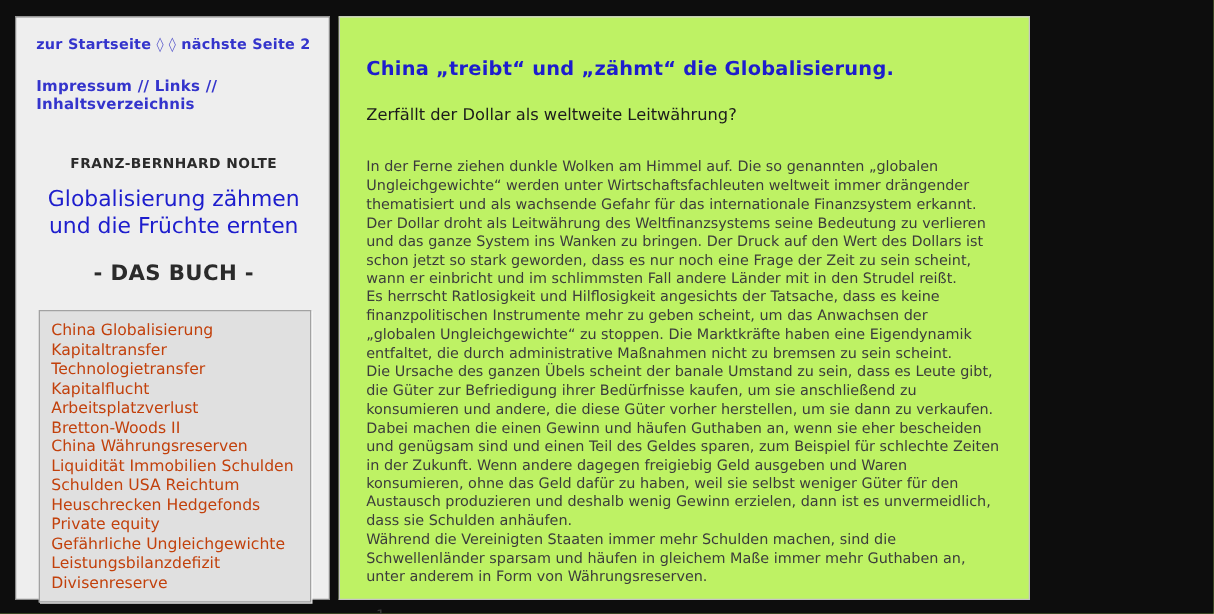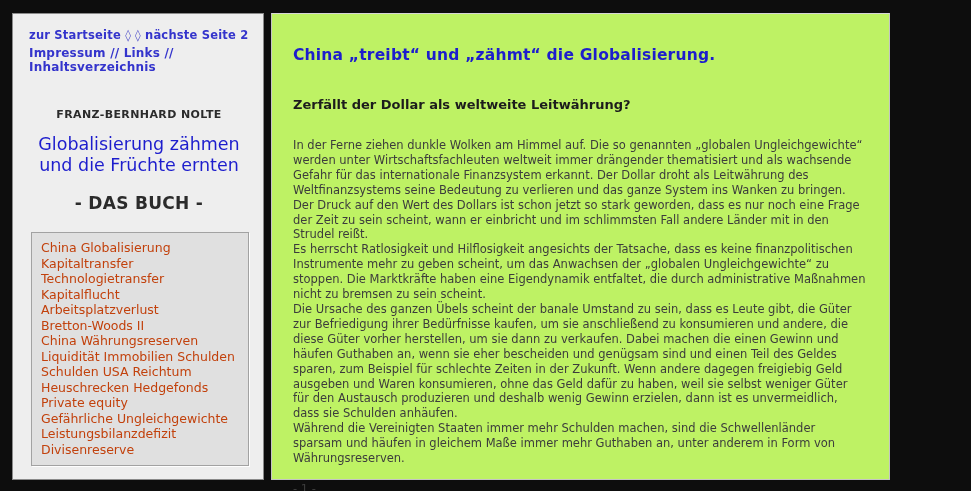--- a/index.html
+++ b/index.html
@@ -9,21 +9,21 @@
     font-family: "DejaVu Sans", "Liberation Sans", sans-serif;
     overflow: hidden;
   }
   .canvas {
     position: relative;
     width: 971px; height: 491px;
   }
   .frame {
     position: absolute;
     left: 12px; top: 13px;
-    width: 878px; height: 467px;
+    width: 812px; height: 467px;
     display: flex;
   }
 
   
   .sidebar {
     width: 252px;
     box-sizing: border-box;
     background: #eeeeee;
     border: 1px solid #8a8a8a;
     padding: 11px 14px 10px 16px;
@@ -37,21 +37,21 @@
     letter-spacing: 0.2px;
     margin-top: 3px;
   }
   .top-nav a, .meta-nav a {
     color: #3434cc;
     text-decoration: none;
     cursor: pointer;
   }
   .top-nav .diamonds { font-weight: normal; color: #5a5acc; }
   .meta-nav {
-    margin-top: 4px;
+    margin-top: 20px;
     font-size: 12px;
     font-weight: bold;
     color: #3434cc;
     letter-spacing: 0.2px;
   }
   .meta-nav .sep { color: #3434cc; }
   .author {
     margin-top: 34px;
     text-align: center;
     font-size: 11px;
@@ -104,24 +104,24 @@
     border-top-color: #d6d6d6;
     padding: 32px 22px 0 21px;
   }
   .main-title {
     color: #1d1dcd;
     font-size: 15.5px;
     font-weight: bold;
     letter-spacing: 0.2px;
   }
   .main-subtitle {
-    margin-top: 33px;
+    margin-top: 21px;
     color: #1c1c1c;
     font-size: 13px;
-    font-weight: bold;
+    font-weight: normal;
   }
   .body-text {
     margin-top: 26px;
     max-width: 668px;
     color: #3c3c3c;
     font-size: 11.5px;
     line-height: 14.9px;
   }
   .body-text p { margin: 0; }
   .page-number {

